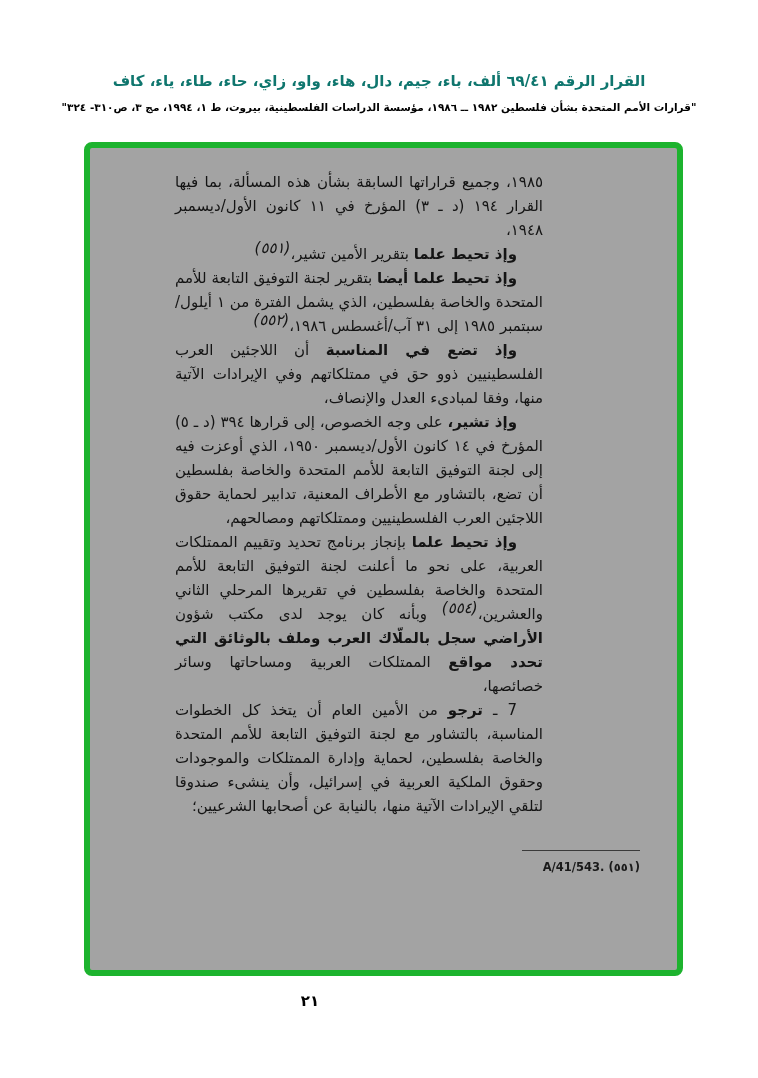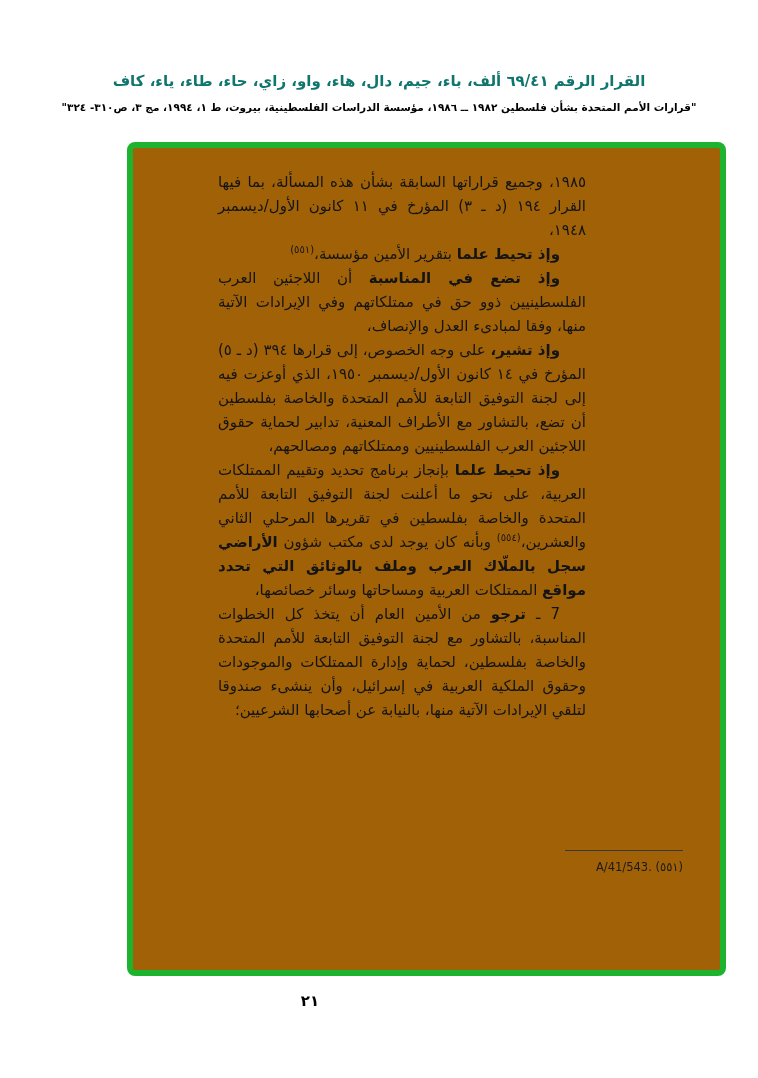--- a/index.html
+++ b/index.html
@@ -30,59 +30,59 @@
     font-size: 10.5px;
     color: #000;
   }
   .frame {
     position: absolute;
     left: 84px; top: 142px;
     width: 599px; height: 834px;
     box-sizing: border-box;
     border: 6px solid #1db32e;
     border-radius: 8px;
-    background: #a16207;
-    margin-left: 43px;
+    background: #a3a3a3;
   }
   .body-text {
     position: absolute;
     left: 85px; top: 22px;
     width: 368px;
     direction: rtl;
     text-align: justify;
     font-size: 15px;
     line-height: 24px;
     color: #141414;
   }
   .body-text p.para { margin: 0; }
   .body-text p.para.indent { text-indent: 26px; }
   .b { font-weight: bold; }
   .sup {
-    font-size: 10px;
+    font-size: 15px;
     position: relative;
     top: -6px;
     line-height: 0;
+    font-style: italic;
   }
   .footnotes {
     position: absolute;
     right: 37px; top: 702px;
     width: 340px;
     direction: rtl;
     text-align: right;
     font-size: 11.5px;
     line-height: 19px;
     color: #1a1a1a;
   }
   .fn-rule {
     width: 118px;
     height: 0;
     border-top: 1.5px solid #3a3a3a;
     margin: 0 0 7px 0;
   }
-  .fn-item { margin: 0; }
+  .fn-item { margin: 0; font-weight: bold; }
   .fn-item.hang {
     padding-right: 200px;
     text-indent: -200px;
   }
   .page-number {
     position: absolute;
     top: 992px; left: 0; width: 620px;
     text-align: center;
     font-weight: bold;
     font-size: 15px;
@@ -93,21 +93,22 @@
 <body>
 
 <div class="page">
   <div class="doc-title" dir="rtl">القرار الرقم ٦٩/٤١ ألف، باء، جيم، دال، هاء، واو، زاي، حاء، طاء، ياء، كاف</div>
 
   <div class="doc-citation" dir="rtl">"قرارات الأمم المتحدة بشأن فلسطين ١٩٨٢ ــ ١٩٨٦، مؤسسة الدراسات الفلسطينية، بيروت، ط ١، ١٩٩٤،  مج ٣، ص٣١٠- ٣٢٤"</div>
 
   <div class="frame" style="border-color: rgb(29, 179, 46);">
     <div class="body-text" dir="rtl">
         <p class="para"><span class="">١٩٨٥، وجميع قراراتها السابقة بشأن هذه المسألة، بما فيها القرار ١٩٤ (د ـ ٣) المؤرخ في ١١ كانون الأول/ديسمبر ١٩٤٨،</span></p>
-        <p class="para indent"><span class="b">وإذ تحيط علما</span><span class=""> بتقرير الأمين مؤسسة،</span><span class="sup">(٥٥١)</span></p>
+        <p class="para indent"><span class="b">وإذ تحيط علما</span><span class=""> بتقرير الأمين تشير،</span><span class="sup">(٥٥١)</span></p>
+        <p class="para indent"><span class="b">وإذ تحيط علما أيضا</span><span class=""> بتقرير لجنة التوفيق التابعة للأمم المتحدة والخاصة بفلسطين، الذي يشمل الفترة من ١ أيلول/سبتمبر ١٩٨٥ إلى ٣١ آب/أغسطس ١٩٨٦،</span><span class="sup">(٥٥٢)</span></p>
         <p class="para indent"><span class="b">وإذ تضع في المناسبة</span><span class=""> أن اللاجئين العرب الفلسطينيين ذوو حق في ممتلكاتهم وفي الإيرادات الآتية منها، وفقا لمبادىء العدل والإنصاف،</span></p>
         <p class="para indent"><span class="b">وإذ تشير،</span><span class=""> على وجه الخصوص، إلى قرارها ٣٩٤ (د ـ ٥) المؤرخ في ١٤ كانون الأول/ديسمبر ١٩٥٠، الذي أوعزت فيه إلى لجنة التوفيق التابعة للأمم المتحدة والخاصة بفلسطين أن تضع، بالتشاور مع الأطراف المعنية، تدابير لحماية حقوق اللاجئين العرب الفلسطينيين وممتلكاتهم ومصالحهم،</span></p>
         <p class="para indent"><span class="b">وإذ تحيط علما</span><span class=""> بإنجاز برنامج تحديد وتقييم الممتلكات العربية، على نحو ما أعلنت لجنة التوفيق التابعة للأمم المتحدة والخاصة بفلسطين في تقريرها المرحلي الثاني والعشرين،</span><span class="sup">(٥٥٤)</span><span class=""> وبأنه كان يوجد لدى مكتب شؤون </span><span class="b">الأراضي سجل بالملّاك العرب وملف بالوثائق التي تحدد مواقع</span><span class=""> الممتلكات العربية ومساحاتها وسائر خصائصها،</span></p>
         <p class="para indent"><span class="">7 ـ </span><span class="b">ترجو</span><span class=""> من الأمين العام أن يتخذ كل الخطوات المناسبة، بالتشاور مع لجنة التوفيق التابعة للأمم المتحدة والخاصة بفلسطين، لحماية وإدارة الممتلكات والموجودات وحقوق الملكية العربية في إسرائيل، وأن ينشىء صندوقا لتلقي الإيرادات الآتية منها، بالنيابة عن أصحابها الشرعيين؛</span></p>
       </div>
 
     <div class="footnotes" dir="rtl">
       <div class="fn-rule"></div>
       <div class="fn-list">
           <div class="fn-item">(٥٥١) A/41/543.‎</div>

